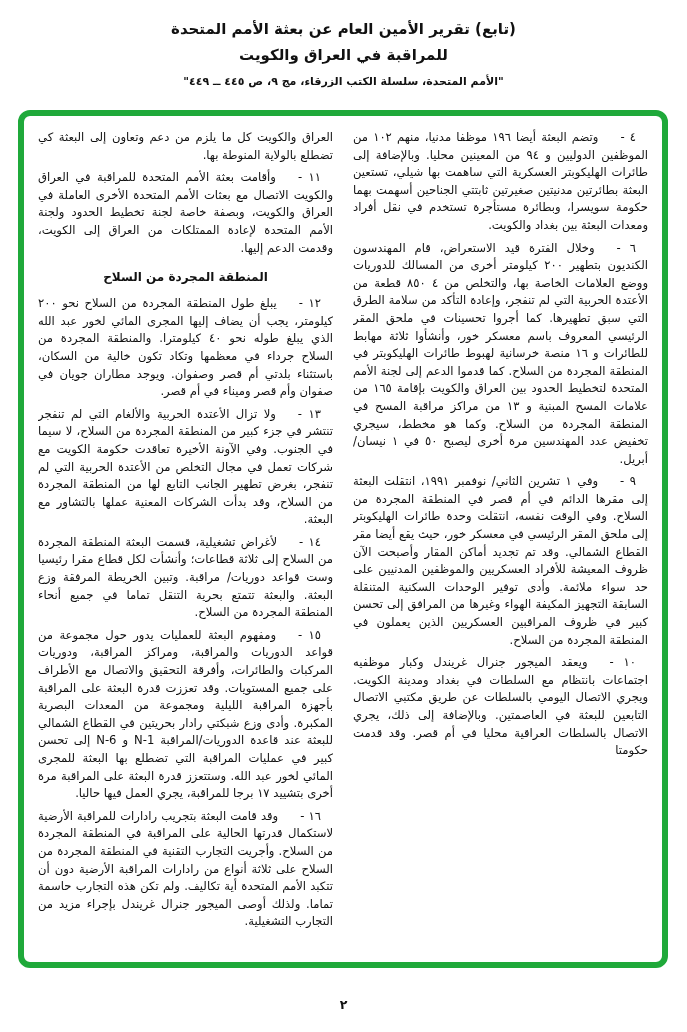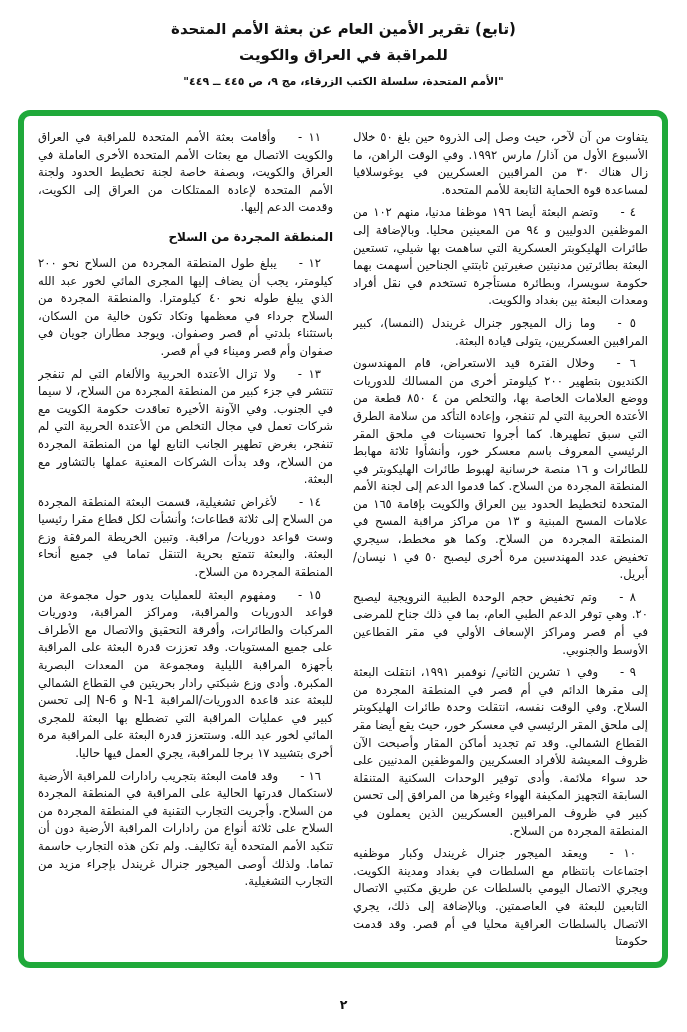--- a/index.html
+++ b/index.html
@@ -39,21 +39,21 @@
   
   .para {
     text-align: justify;
     font-size: 11.6px;
     line-height: 17.6px;
     margin-bottom: 5px;
   }
   .para.numbered { text-indent: 12px; }
   .pnum { padding-left: 22px; white-space: nowrap; }
   .sec-head {
-    text-align: right;
+    text-align: center;
     font-weight: bold;
     font-size: 12px;
     margin: 13px 0 11px 0;
   }
 
   
   .page-number {
     position: absolute;
     bottom: 20px; left: 0; right: 0;
     text-align: center;
@@ -69,30 +69,28 @@
   <div class="header">
     <div class="title-line">(تابع) تقرير الأمين العام عن بعثة الأمم المتحدة</div>
     <div class="title-line">للمراقبة في العراق والكويت</div>
     <div class="source-line">"الأمم المتحدة، سلسلة الكتب الزرقاء، مج ٩، ص ٤٤٥ ــ ٤٤٩"</div>
   </div>
 
   <div class="frame">
     <div class="columns">
 
       <div class="col">
-        <p class="para"><span>يتفاوت من آن لآخر، حيث وصل إلى الذروة حين بلغ ٥٠ خلال الأسبوع الأول من آذار/ مارس ١٩٩٢. وفي الوقت الراهن، ما زال هناك ٣٠ من المراقبين العسكريين في يوغوسلافيا لمساعدة قوة الحماية التابعة للأمم المتحدة.</span></p>
         <p class="para numbered"><span class="pnum">٤ -</span><span>وتضم البعثة أيضا ١٩٦ موظفا مدنيا، منهم ١٠٢ من الموظفين الدوليين و ٩٤ من المعينين محليا. وبالإضافة إلى طائرات الهليكوبتر العسكرية التي ساهمت بها شيلي، تستعين البعثة بطائرتين مدنيتين صغيرتين ثابتتي الجناحين أسهمت بهما حكومة سويسرا، وبطائرة مستأجرة تستخدم في نقل أفراد ومعدات البعثة بين بغداد والكويت.</span></p>
-        <p class="para numbered"><span class="pnum">٥ -</span><span>وما زال الميجور جنرال غريندل (النمسا)، كبير المراقبين العسكريين، يتولى قيادة البعثة.</span></p>
         <p class="para numbered"><span class="pnum">٦ -</span><span>وخلال الفترة قيد الاستعراض، قام المهندسون الكنديون بتطهير ٢٠٠ كيلومتر أخرى من المسالك للدوريات ووضع العلامات الخاصة بها، والتخلص من ٤ ٨٥٠ قطعة من الأعتدة الحربية التي لم تنفجر، وإعادة التأكد من سلامة الطرق التي سبق تطهيرها. كما أجروا تحسينات في ملحق المقر الرئيسي المعروف باسم معسكر خور، وأنشأوا ثلاثة مهابط للطائرات و ١٦ منصة خرسانية لهبوط طائرات الهليكوبتر في المنطقة المجردة من السلاح. كما قدموا الدعم إلى لجنة الأمم المتحدة لتخطيط الحدود بين العراق والكويت بإقامة ١٦٥ من علامات المسح المبنية و ١٣ من مراكز مراقبة المسح في المنطقة المجردة من السلاح. وكما هو مخطط، سيجري تخفيض عدد المهندسين مرة أخرى ليصبح ٥٠ في ١ نيسان/ أبريل.</span></p>
-        <p class="para numbered"><span class="pnum">٨ -</span><span>وتم تخفيض حجم الوحدة الطبية النرويجية ليصبح ٢٠. وهي توفر الدعم الطبي العام، بما في ذلك جناح للمرضى في أم قصر ومراكز الإسعاف الأولي في مقر القطاعين الأوسط والجنوبي.</span></p>
         <p class="para numbered"><span class="pnum">٩ -</span><span>وفي ١ تشرين الثاني/ نوفمبر ١٩٩١، انتقلت البعثة إلى مقرها الدائم في أم قصر في المنطقة المجردة من السلاح. وفي الوقت نفسه، انتقلت وحدة طائرات الهليكوبتر إلى ملحق المقر الرئيسي في معسكر خور، حيث يقع أيضا مقر القطاع الشمالي. وقد تم تجديد أماكن المقار وأصبحت الآن ظروف المعيشة للأفراد العسكريين والموظفين المدنيين على حد سواء ملائمة. وأدى توفير الوحدات السكنية المتنقلة السابقة التجهيز المكيفة الهواء وغيرها من المرافق إلى تحسن كبير في ظروف المراقبين العسكريين الذين يعملون في المنطقة المجردة من السلاح.</span></p>
         <p class="para numbered"><span class="pnum">١٠ -</span><span>ويعقد الميجور جنرال غريندل وكبار موظفيه اجتماعات بانتظام مع السلطات في بغداد ومدينة الكويت. ويجري الاتصال اليومي بالسلطات عن طريق مكتبي الاتصال التابعين للبعثة في العاصمتين. وبالإضافة إلى ذلك، يجري الاتصال بالسلطات العراقية محليا في أم قصر. وقد قدمت حكومتا</span></p>
       </div>
 
       <div class="col">
+        <p class="para"><span>العراق والكويت كل ما يلزم من دعم وتعاون إلى البعثة كي تضطلع بالولاية المنوطة بها.</span></p>
         <p class="para numbered"><span class="pnum">١١ -</span><span>وأقامت بعثة الأمم المتحدة للمراقبة في العراق والكويت الاتصال مع بعثات الأمم المتحدة الأخرى العاملة في العراق والكويت، وبصفة خاصة لجنة تخطيط الحدود ولجنة الأمم المتحدة لإعادة الممتلكات من العراق إلى الكويت، وقدمت الدعم إليها.</span></p>
         <div class="sec-head">المنطقة المجردة من السلاح</div>
         <p class="para numbered"><span class="pnum">١٢ -</span><span>يبلغ طول المنطقة المجردة من السلاح نحو ٢٠٠ كيلومتر، يجب أن يضاف إليها المجرى المائي لخور عبد الله الذي يبلغ طوله نحو ٤٠ كيلومترا. والمنطقة المجردة من السلاح جرداء في معظمها وتكاد تكون خالية من السكان، باستثناء بلدتي أم قصر وصفوان. ويوجد مطاران جويان في صفوان وأم قصر وميناء في أم قصر.</span></p>
         <p class="para numbered"><span class="pnum">١٣ -</span><span>ولا تزال الأعتدة الحربية والألغام التي لم تنفجر تنتشر في جزء كبير من المنطقة المجردة من السلاح، لا سيما في الجنوب. وفي الآونة الأخيرة تعاقدت حكومة الكويت مع شركات تعمل في مجال التخلص من الأعتدة الحربية التي لم تنفجر، بغرض تطهير الجانب التابع لها من المنطقة المجردة من السلاح، وقد بدأت الشركات المعنية عملها بالتشاور مع البعثة.</span></p>
         <p class="para numbered"><span class="pnum">١٤ -</span><span>لأغراض تشغيلية، قسمت البعثة المنطقة المجردة من السلاح إلى ثلاثة قطاعات؛ وأنشأت لكل قطاع مقرا رئيسيا وست قواعد دوريات/ مراقبة. وتبين الخريطة المرفقة وزع البعثة. والبعثة تتمتع بحرية التنقل تماما في جميع أنحاء المنطقة المجردة من السلاح.</span></p>
         <p class="para numbered"><span class="pnum">١٥ -</span><span>ومفهوم البعثة للعمليات يدور حول مجموعة من قواعد الدوريات والمراقبة، ومراكز المراقبة، ودوريات المركبات والطائرات، وأفرقة التحقيق والاتصال مع الأطراف على جميع المستويات. وقد تعززت قدرة البعثة على المراقبة بأجهزة المراقبة الليلية ومجموعة من المعدات البصرية المكبرة. وأدى وزع شبكتي رادار بحريتين في القطاع الشمالي للبعثة عند قاعدة الدوريات/المراقبة N-1 و N-6 إلى تحسن كبير في عمليات المراقبة التي تضطلع بها البعثة للمجرى المائي لخور عبد الله. وستتعزز قدرة البعثة على المراقبة مرة أخرى بتشييد ١٧ برجا للمراقبة، يجري العمل فيها حاليا.</span></p>
         <p class="para numbered"><span class="pnum">١٦ -</span><span>وقد قامت البعثة بتجريب رادارات للمراقبة الأرضية لاستكمال قدرتها الحالية على المراقبة في المنطقة المجردة من السلاح. وأجريت التجارب التقنية في المنطقة المجردة من السلاح على ثلاثة أنواع من رادارات المراقبة الأرضية دون أن تتكبد الأمم المتحدة أية تكاليف. ولم تكن هذه التجارب حاسمة تماما. ولذلك أوصى الميجور جنرال غريندل بإجراء مزيد من التجارب التشغيلية.</span></p>
       </div>
 
     </div>

